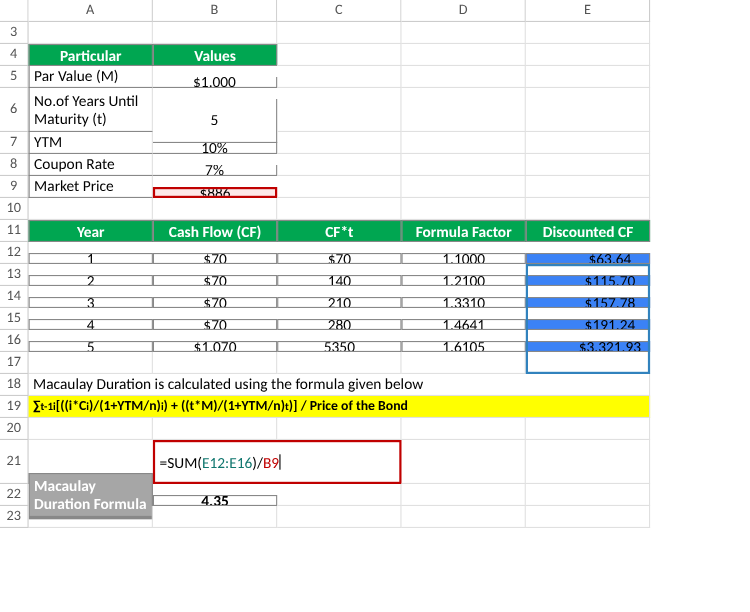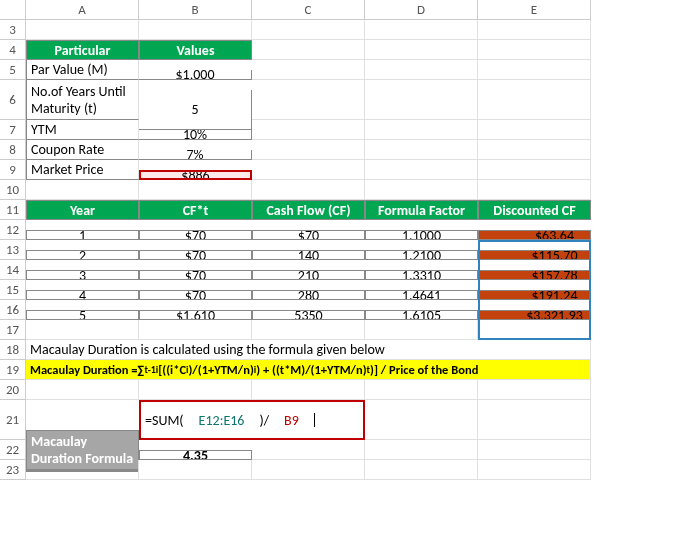--- a/index.html
+++ b/index.html
@@ -60,21 +60,21 @@
     background: #00a651;
     color: #fff;
     font-weight: bold;
     justify-content: center;
     border: 1px solid #888;
   }
   .boxborder { border: 1px solid #888; }
   .boxborder-l { border-left: 1px solid #888; }
   .boxborder-r { border-right: 1px solid #888; }
   .boxborder-b { border-bottom: 1px solid #888; }
-  .lightblue { background: #c2410c; padding-left: 44px; }
+  .lightblue { background: #3b82f6; padding-left: 44px; }
   .yellow { background: #ffff00; font-weight: bold; }
   .greyhead {
     background: #a6a6a6;
     color: #fff;
     font-weight: bold;
     border: 1px solid #888;
     margin-top: 30px;
   }
   .redbox {
     border: 2px solid #c00000 !important;
@@ -166,22 +166,22 @@
 
   <div class="rowhead">10</div>
   <div class="cell"></div>
   <div class="cell"></div>
   <div class="cell"></div>
   <div class="cell"></div>
   <div class="cell"></div>
 
   <div class="rowhead">11</div>
   <div class="cell greenhead">Year</div>
+  <div class="cell greenhead">Cash Flow (CF)</div>
   <div class="cell greenhead">CF*t</div>
-  <div class="cell greenhead">Cash Flow (CF)</div>
   <div class="cell greenhead">Formula Factor</div>
   <div class="cell greenhead">Discounted CF</div>
 
   <div class="rowhead">12</div>
   <div class="cell center boxborder">1</div>
   <div class="cell center boxborder">$70</div>
   <div class="cell center boxborder">$70</div>
   <div class="cell center boxborder">1.1000</div>
   <div class="cell center boxborder lightblue">$63.64</div>
 
@@ -201,38 +201,37 @@
 
   <div class="rowhead">15</div>
   <div class="cell center boxborder">4</div>
   <div class="cell center boxborder">$70</div>
   <div class="cell center boxborder">280</div>
   <div class="cell center boxborder">1.4641</div>
   <div class="cell center boxborder lightblue">$191.24</div>
 
   <div class="rowhead">16</div>
   <div class="cell center boxborder">5</div>
-  <div class="cell center boxborder">$1,610</div>
+  <div class="cell center boxborder">$1,070</div>
   <div class="cell center boxborder">5350</div>
   <div class="cell center boxborder">1.6105</div>
   <div class="cell center boxborder lightblue">$3,321.93</div>
 
   <div class="rowhead">17</div>
   <div class="cell"></div>
   <div class="cell"></div>
   <div class="cell"></div>
   <div class="cell"></div>
   <div class="cell"></div>
 
   <div class="rowhead">18</div>
   <div class="cell" style="grid-column: span 5;overflow:visible">Macaulay Duration is calculated using the formula given below</div>
 
   <div class="rowhead">19</div>
   <div class="cell yellow" style="grid-column: span 5;overflow:visible;font-size:12.5px">
-    <span>Macaulay Duration = </span>
       <span>∑</span>
       <span class="sup">t-1</span>
       <span class="sub">i</span>
       <span> [((i*C</span>
       <span class="sub">i</span>
       <span>)/(1+YTM/n)</span>
       <span class="sup">i</span>
       <span>) + ((t*M)/(1+YTM/n)</span>
       <span class="sup">t</span>
       <span>)] / Price of the Bond</span>
@@ -240,21 +239,21 @@
 
   <div class="rowhead">20</div>
   <div class="cell"></div>
   <div class="cell"></div>
   <div class="cell"></div>
   <div class="cell"></div>
   <div class="cell"></div>
 
   <div class="rowhead tall">21</div>
   <div class="cell greyhead tall" style="white-space:normal">Macaulay Duration Formula</div>
-  <div class="cell formula-box tall" style="grid-column: span 2; gap: 15px;">
+  <div class="cell formula-box tall" style="grid-column: span 2;">
     <span>=SUM(</span>
       <span class="fspan-blue">E12:E16</span>
       <span>)/</span>
       <span class="fspan-red">B9</span>
       <span class="cursor"></span>
   </div>
   <div class="cell tall"></div>
   <div class="cell tall"></div>
 
   <div class="rowhead">22</div>

